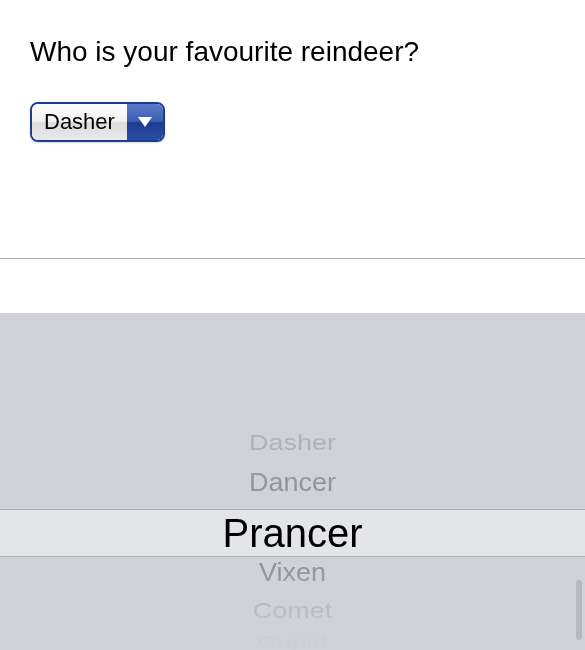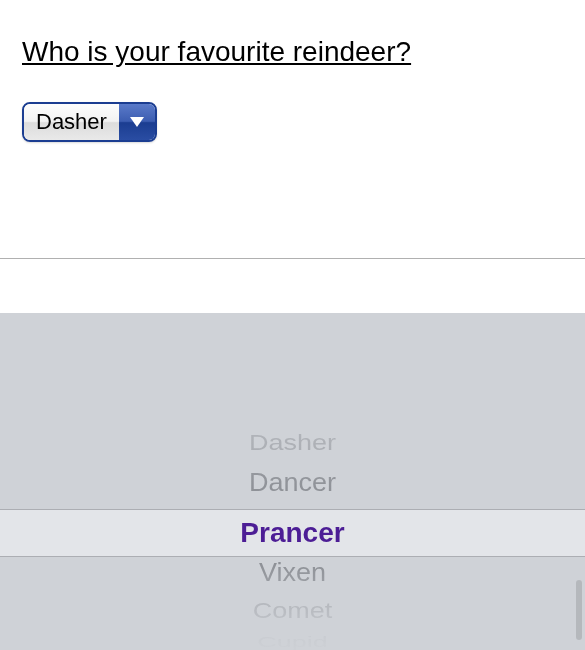--- a/index.html
+++ b/index.html
@@ -5,22 +5,21 @@
     * { margin: 0; padding: 0; box-sizing: border-box; }
     body {
       width: 585px;
       height: 650px;
       font-family: -apple-system, "Helvetica Neue", Helvetica, Arial, sans-serif;
       background: #fff;
       overflow: hidden;
       position: relative;
     }
     .content {
-      padding: 36px 22px;
-      text-decoration: underline;
+      padding: 36px 30px;
     }
     .question {
       font-size: 28px;
       font-weight: 400;
       color: #000;
       margin-bottom: 34px;
     }
     .dropdown {
       display: inline-flex;
       align-items: stretch;
@@ -123,23 +122,23 @@
       top: 196px;
       height: 48px;
       background: #e3e5e9;
       border-top: 1px solid #acaeb3;
       border-bottom: 1px solid #acaeb3;
       display: flex;
       align-items: center;
       justify-content: center;
     }
     .picker-selection span {
-      font-size: 28px;
-      color: #4c1d95;
-      font-weight: 700;
+      font-size: 40px;
+      color: #000000;
+      font-weight: 400;
     }
     .picker-overlay-top {
       position: absolute;
       top: 0; left: 0; right: 0;
       height: 196px;
       background: linear-gradient(to bottom, rgba(207,210,215,0.95), rgba(207,210,215,0.05));
       pointer-events: none;
     }
     .picker-overlay-bot {
       position: absolute;

